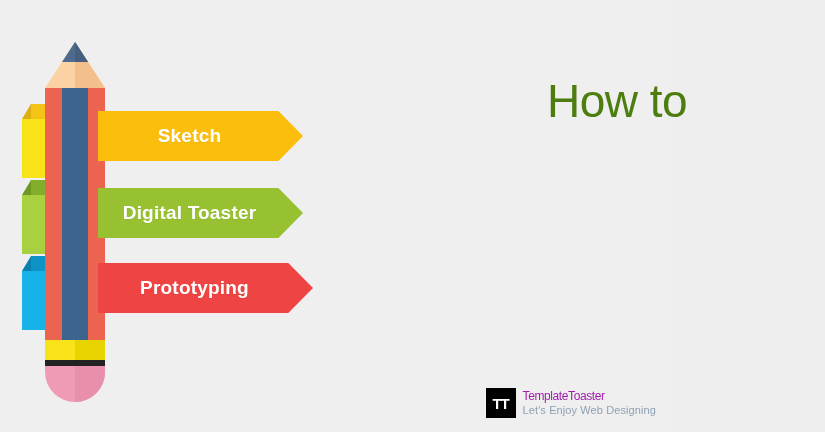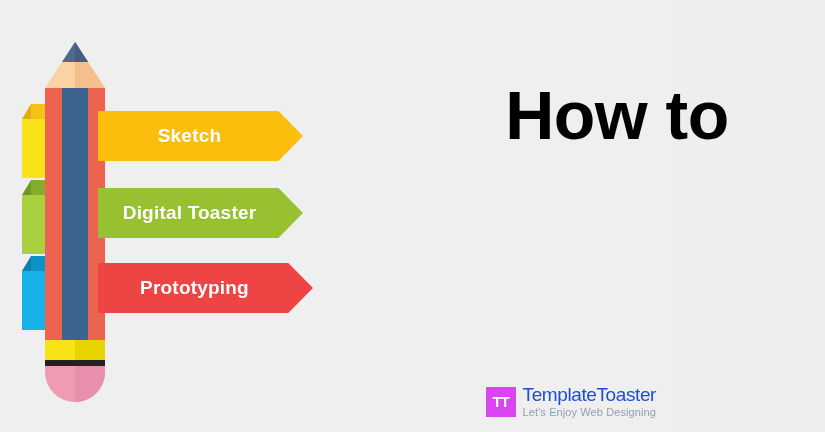--- a/index.html
+++ b/index.html
@@ -49,53 +49,53 @@
     clip-path: polygon(0 0, 88.5% 0, 100% 50%, 88.5% 100%, 0 100%);
   }
   .step-label { pointer-events: none; white-space: nowrap; }
 
   
   #headline {
     position: absolute;
     left: 418px; top: 72px;
     width: 398px;
     text-align: center;
-    color: #000000;
-    font-weight: bold;
-    font-size: 68px;
+    color: #4d7c0f;
+    font-weight: normal;
+    font-size: 46px;
     line-height: 1.27;
     letter-spacing: -.5px;
   }
   #headline .hl-line { display: block; white-space: nowrap; }
 
   
   #brand-logo {
     position: absolute;
     right: 16px; bottom: 14px;
     display: flex;
     align-items: center;
     gap: 7px;
   }
   .logo-mark {
     width: 30px; height: 30px;
-    background: #d946ef;
+    background: #000000;
     color: #ffffff;
     display: flex;
     align-items: center;
     justify-content: center;
     font-weight: bold;
     font-size: 15px;
     letter-spacing: -1px;
     line-height: 1;
     margin-left: 14px;
   }
   .logo-text { display: flex; flex-direction: column; line-height: 1; }
   .logo-wordmark {
-    color: #1d4ed8;
-    font-size: 19px;
+    color: #a21caf;
+    font-size: 12px;
     letter-spacing: -.4px;
     white-space: nowrap;
   }
   .logo-wordmark .wm-b { font-weight: normal; }
   .logo-tagline {
     color: #8fa0b3;
     font-size: 11px;
     text-align: right;
     margin-top: 3px;
     white-space: nowrap;

